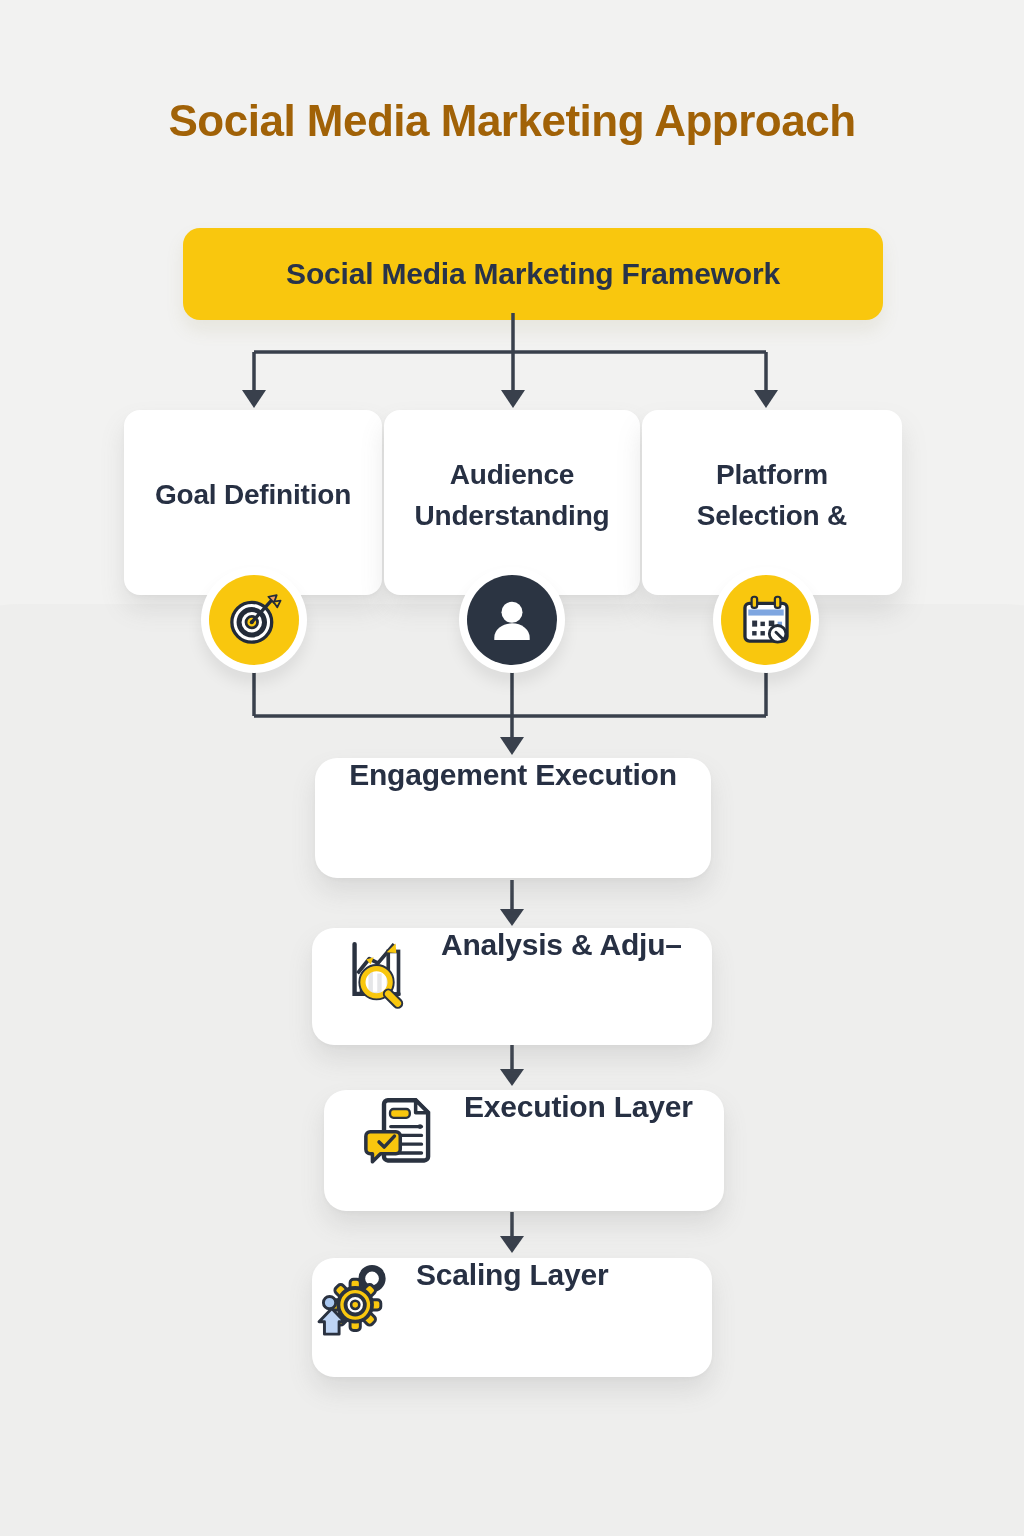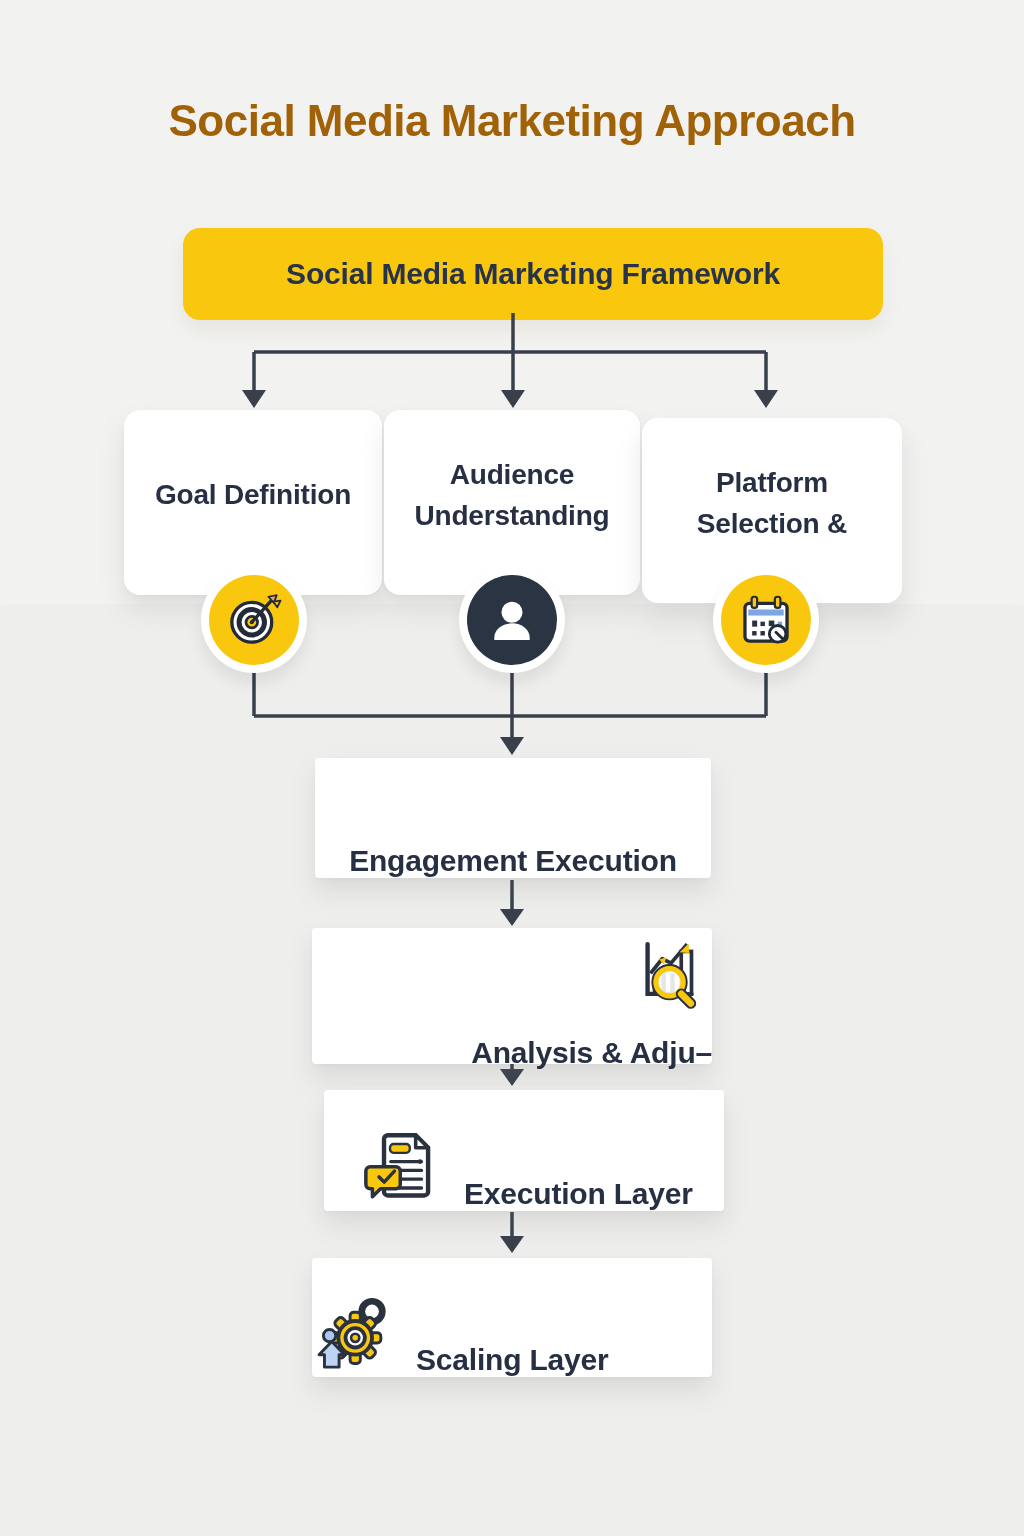--- a/index.html
+++ b/index.html
@@ -62,49 +62,49 @@
     font-size:28px;font-weight:700;color:var(--text-navy,#273043);
     line-height:1.45;letter-spacing:-0.2px;
     padding:0 18px;
   }
   .branch-card .label-sub{
     font-size:24px;font-weight:600;color:var(--text-navy,#273043);
     line-height:1.35;margin-top:4px;
   }
   #branch-0{left:124px;width:258px;}
   #branch-1{left:384px;width:256px;}
-  #branch-2{left:642px;width:260px;box-shadow:0 16px 26px rgba(120,120,120,0.18);margin-top:8px;}
+  #branch-2{left:642px;width:260px;box-shadow:0 16px 26px rgba(120,120,120,0.18);}
   .icon-badge{
     position:absolute;top:567px;width:106px;height:106px;
     background:#fff;border-radius:50%;
     box-shadow:0 10px 16px rgba(0,0,0,0.08);
     display:flex;align-items:center;justify-content:center;
   }
   .icon-badge .inner{
     width:90px;height:90px;border-radius:50%;
     display:flex;align-items:center;justify-content:center;
   }
   .inner.yellow{background:var(--accent-yellow,#F9C70E);}
   .inner.navy{background:#2B3442;}
   #badge-0{left:201px;}
   #badge-1{left:459px;}
   #badge-2{left:713px;}
   .flow-card{
     position:absolute;
     background:var(--card-white,#fff);
-    border-radius:4px;
+    border-radius:22px;
     box-shadow:0 14px 24px rgba(120,120,120,0.16), 0 2px 4px rgba(0,0,0,0.03);
-    display:flex;align-items:flex-end;box-sizing:border-box;
+    display:flex;align-items:flex-start;box-sizing:border-box;
   }
   .flow-card .label{
     font-size:30px;font-weight:700;color:var(--text-navy,#273043);
     letter-spacing:-0.2px;
   }
   #flow-0{left:315px;top:758px;width:396px;height:120px;justify-content:center;}
-  #flow-1{left:312px;top:928px;width:400px;height:136px;padding-left:16px;gap:22px;flex-direction:column;}
+  #flow-1{left:312px;top:928px;width:400px;height:117px;padding-left:25px;gap:22px;}
   #flow-2{left:312px;top:1090px;width:400px;height:121px;padding-left:36px;gap:22px;margin-left:12px;}
   #flow-3{left:312px;top:1258px;width:400px;height:119px;gap:22px;}
   .flow-icon{width:82px;height:82px;flex:0 0 auto;}
   .badge-icon{width:62px;height:62px;}
 </style>
 </head>
 <body>
 
 <div class="page">
   <div class="bg-lower"></div>

